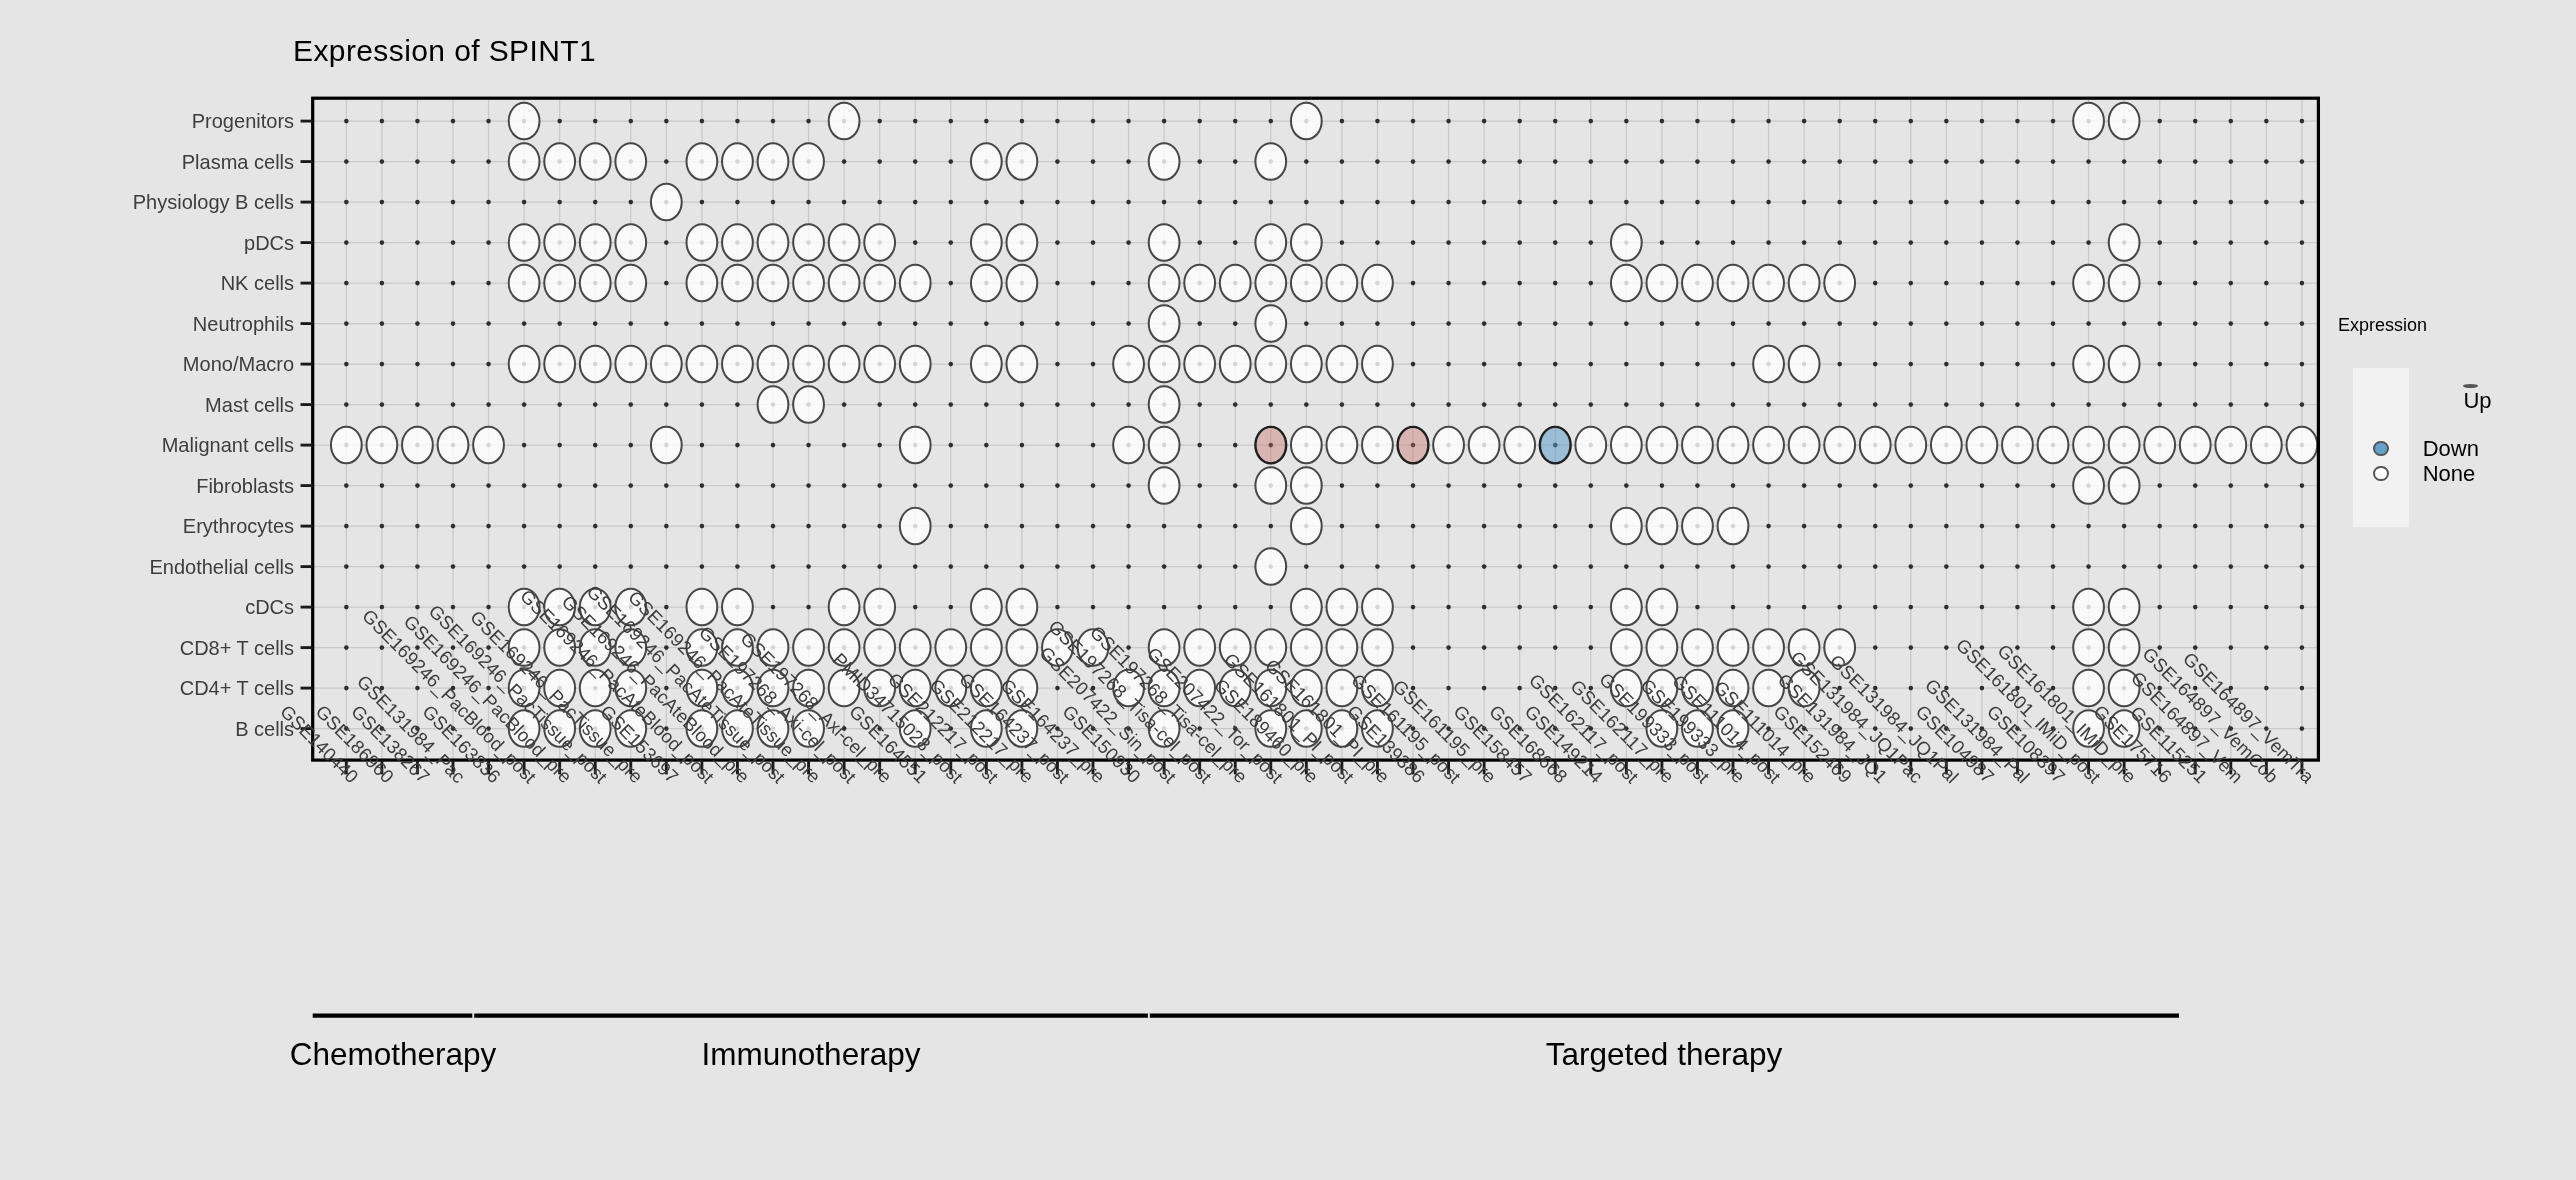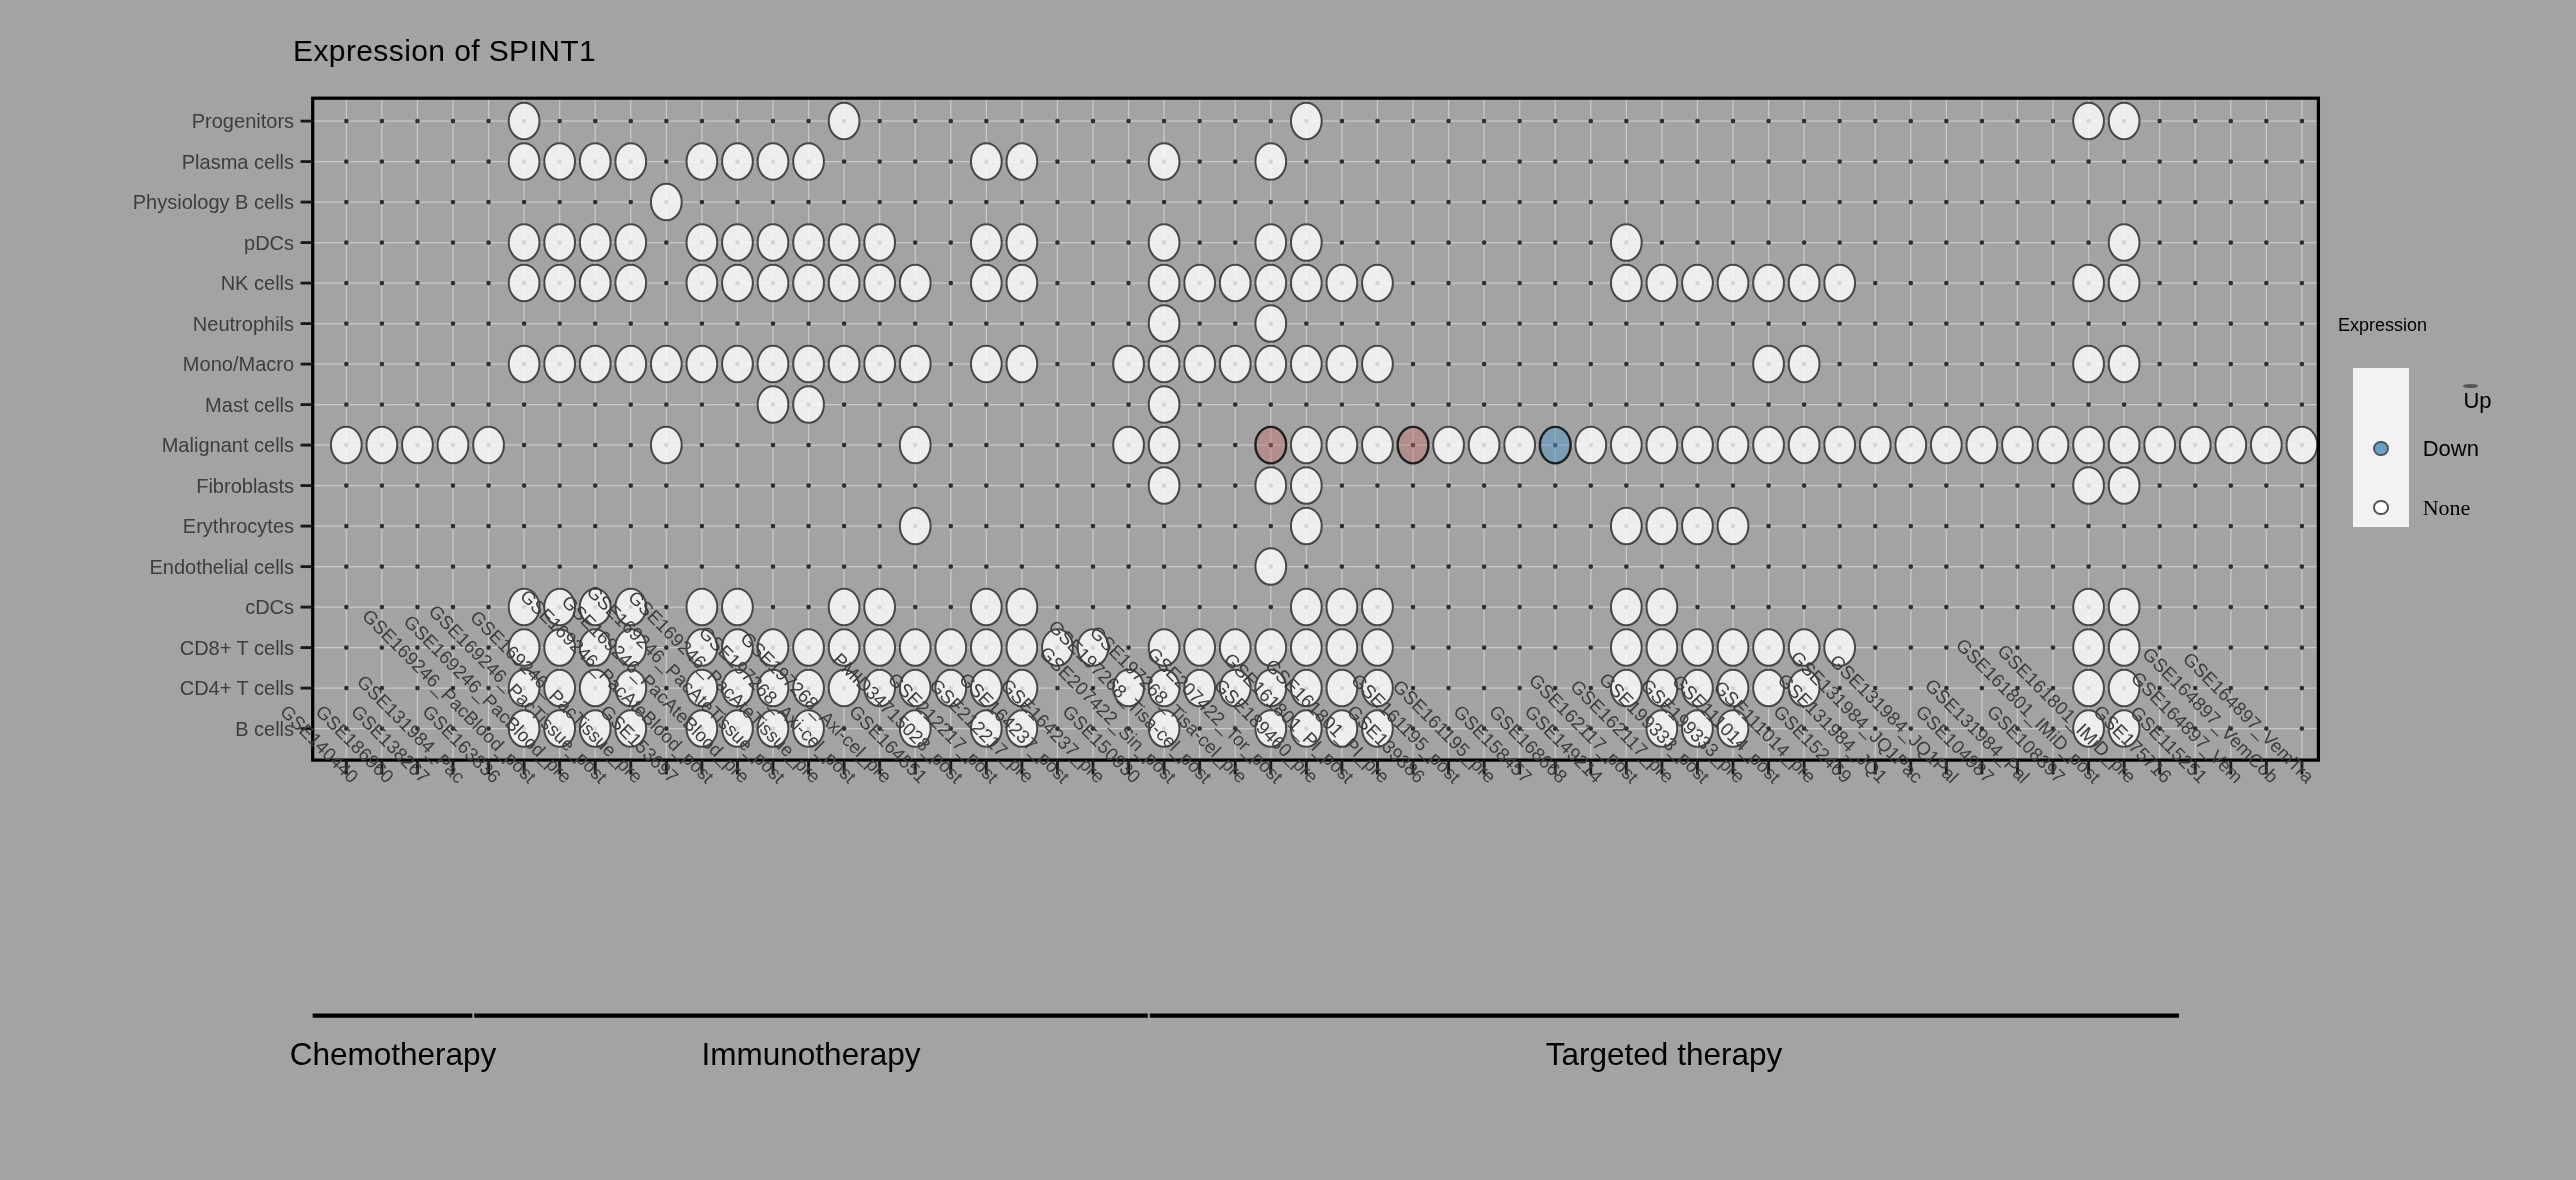--- a/index.html
+++ b/index.html
@@ -1,16 +1,16 @@
 <!DOCTYPE html>
 <html style="font-size:11.4px"><head>
 <meta charset="utf-8">
 <style>
   html,body{margin:0;padding:0;background:#ffffff;}
-  .stage{position:relative;width:2576px;height:1181px;background:#a3a3a3;overflow:hidden;
+  .stage{position:relative;width:2576px;height:1181px;background:#e5e5e5;overflow:hidden;
          font-family:"Liberation Sans",sans-serif;}
   .title{position:absolute;left:293px;top:34px;font-size:30px;color:#000;letter-spacing:0.4px;}
   svg{position:absolute;left:0;top:0;}
   .legend-title{position:absolute;left:2338px;top:315px;font-size:18px;color:#000;}
   .legend-strip{position:absolute;left:2353px;top:368px;width:56px;height:159px;background:#f2f2f2;}
   .legend-item{position:absolute;left:2353px;width:215px;height:29px;display:flex;align-items:center;}
   .legend-dot{width:15.7px;height:15.7px;border-radius:50%;margin-left:20px;box-sizing:border-box;
               border:2.1px solid #555;}
   .legend-label{font-size:22px;color:#000;margin-left:34px;}
   .group-label{position:absolute;transform:translateX(-50%);font-family:Liberation Sans, sans-serif;
@@ -1389,21 +1389,21 @@
   <div class="legend-strip"></div>
   <div id="legend-items">
       <div class="legend-item" style="top: 384px; flex-direction: column;">
         <span class="legend-dot" style="background: rgb(206, 127, 121);"></span>
         <span class="legend-label">Up</span>
       </div>
       <div class="legend-item" style="top: 434px;">
         <span class="legend-dot" style="background: rgb(99, 162, 204);"></span>
         <span class="legend-label">Down</span>
       </div>
-      <div class="legend-item" style="top: 493px; font-family: Liberation Serif, serif;">
+      <div class="legend-item" style="top: 459px;">
         <span class="legend-dot" style="background: rgb(255, 255, 255);"></span>
         <span class="legend-label">None</span>
       </div>
     </div>
   <div id="group-labels">
       <div class="group-label" style="left: 393px;">Chemotherapy</div>
       <div class="group-label" style="left: 811px;">Immunotherapy</div>
       <div class="group-label" style="left: 1664px;">Targeted therapy</div>
     </div>
 </div>

